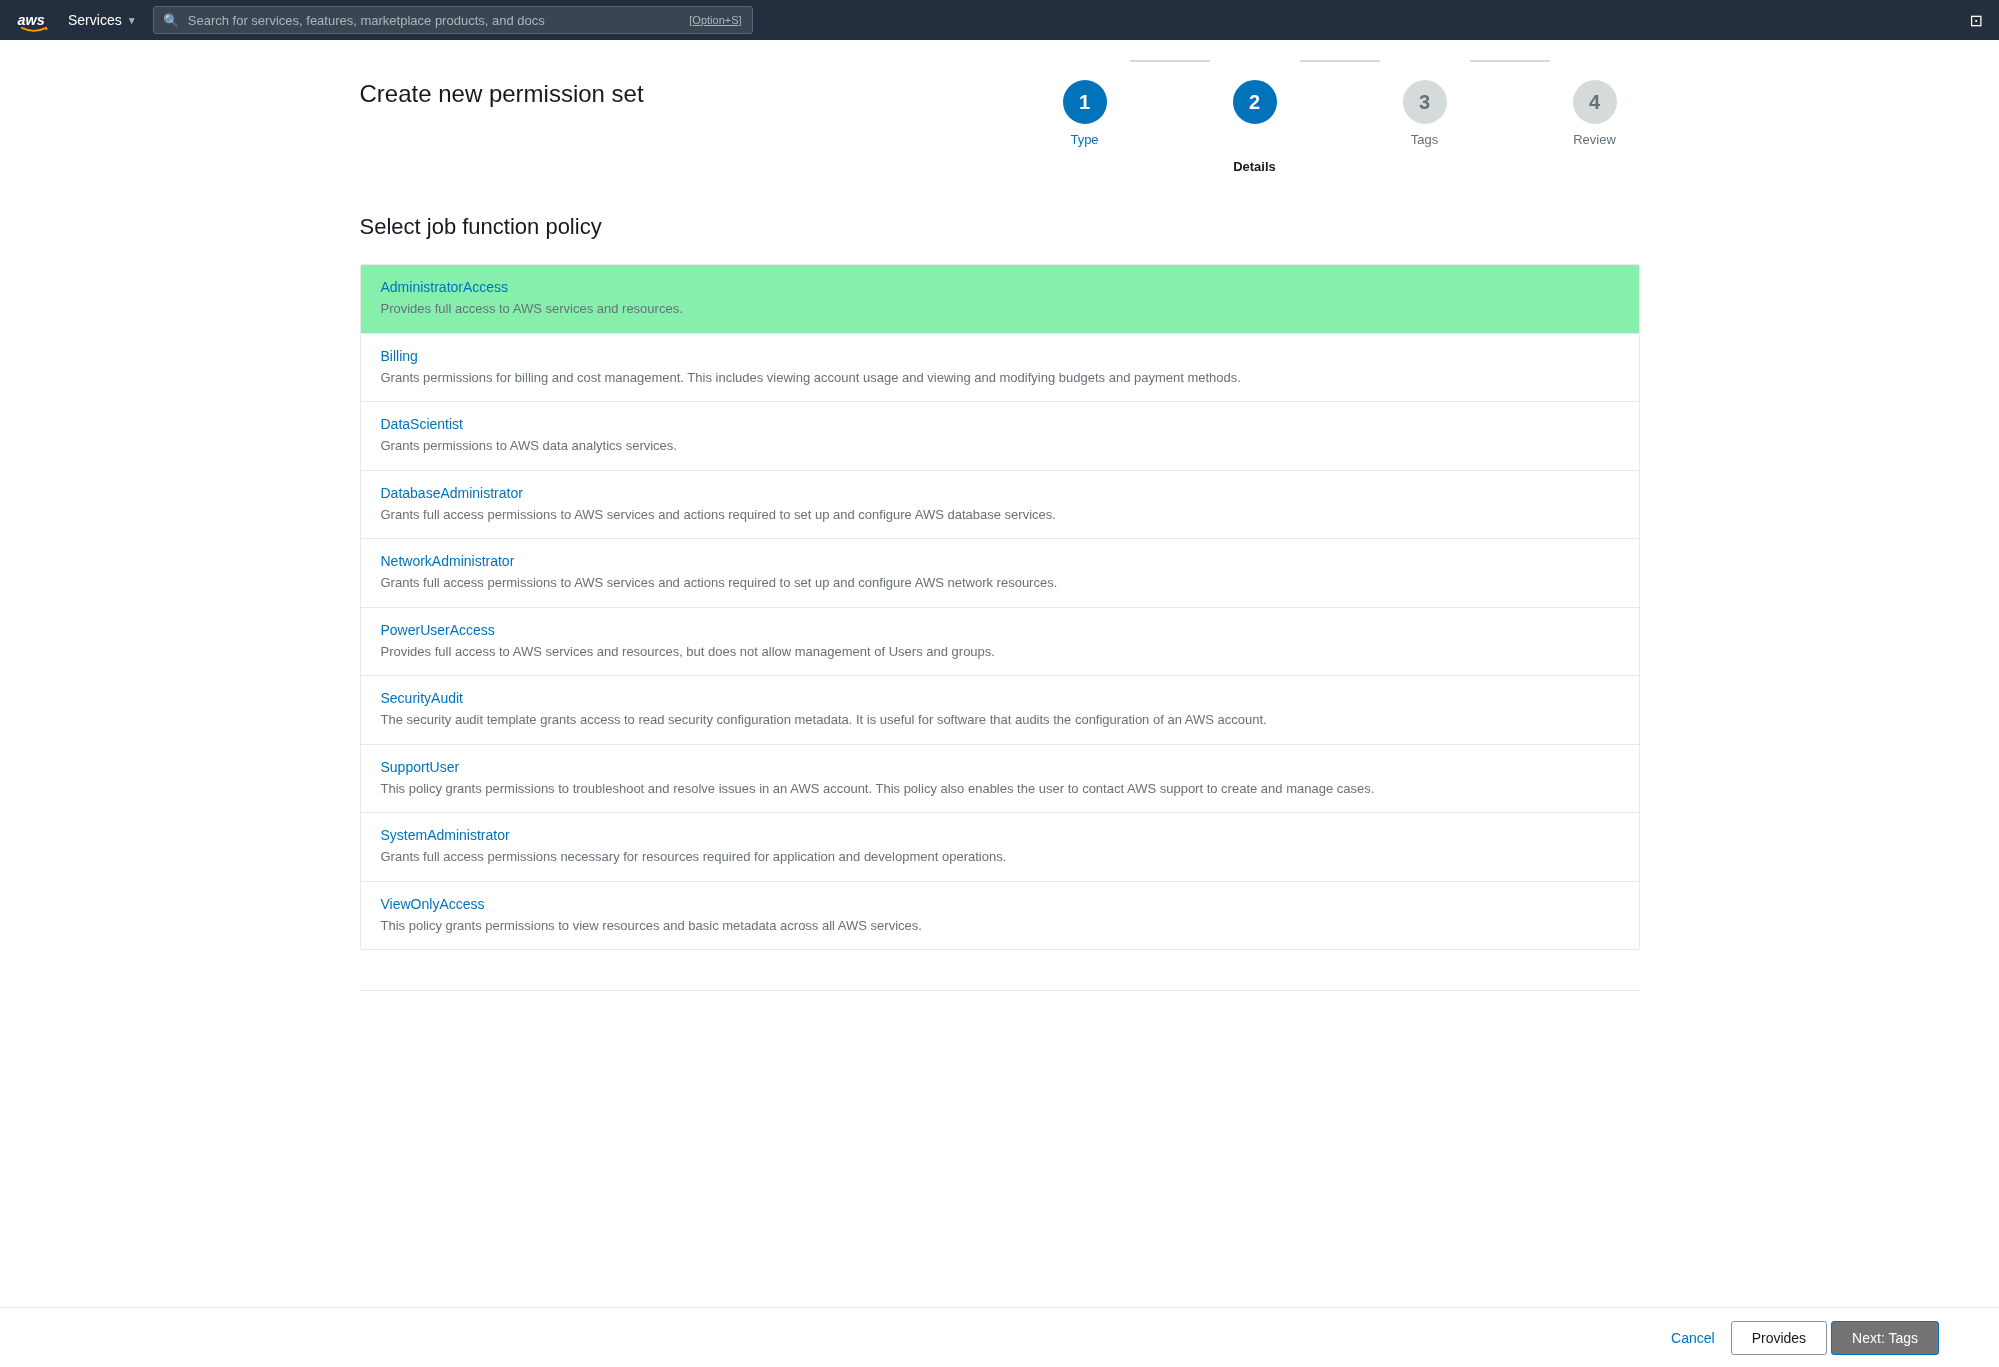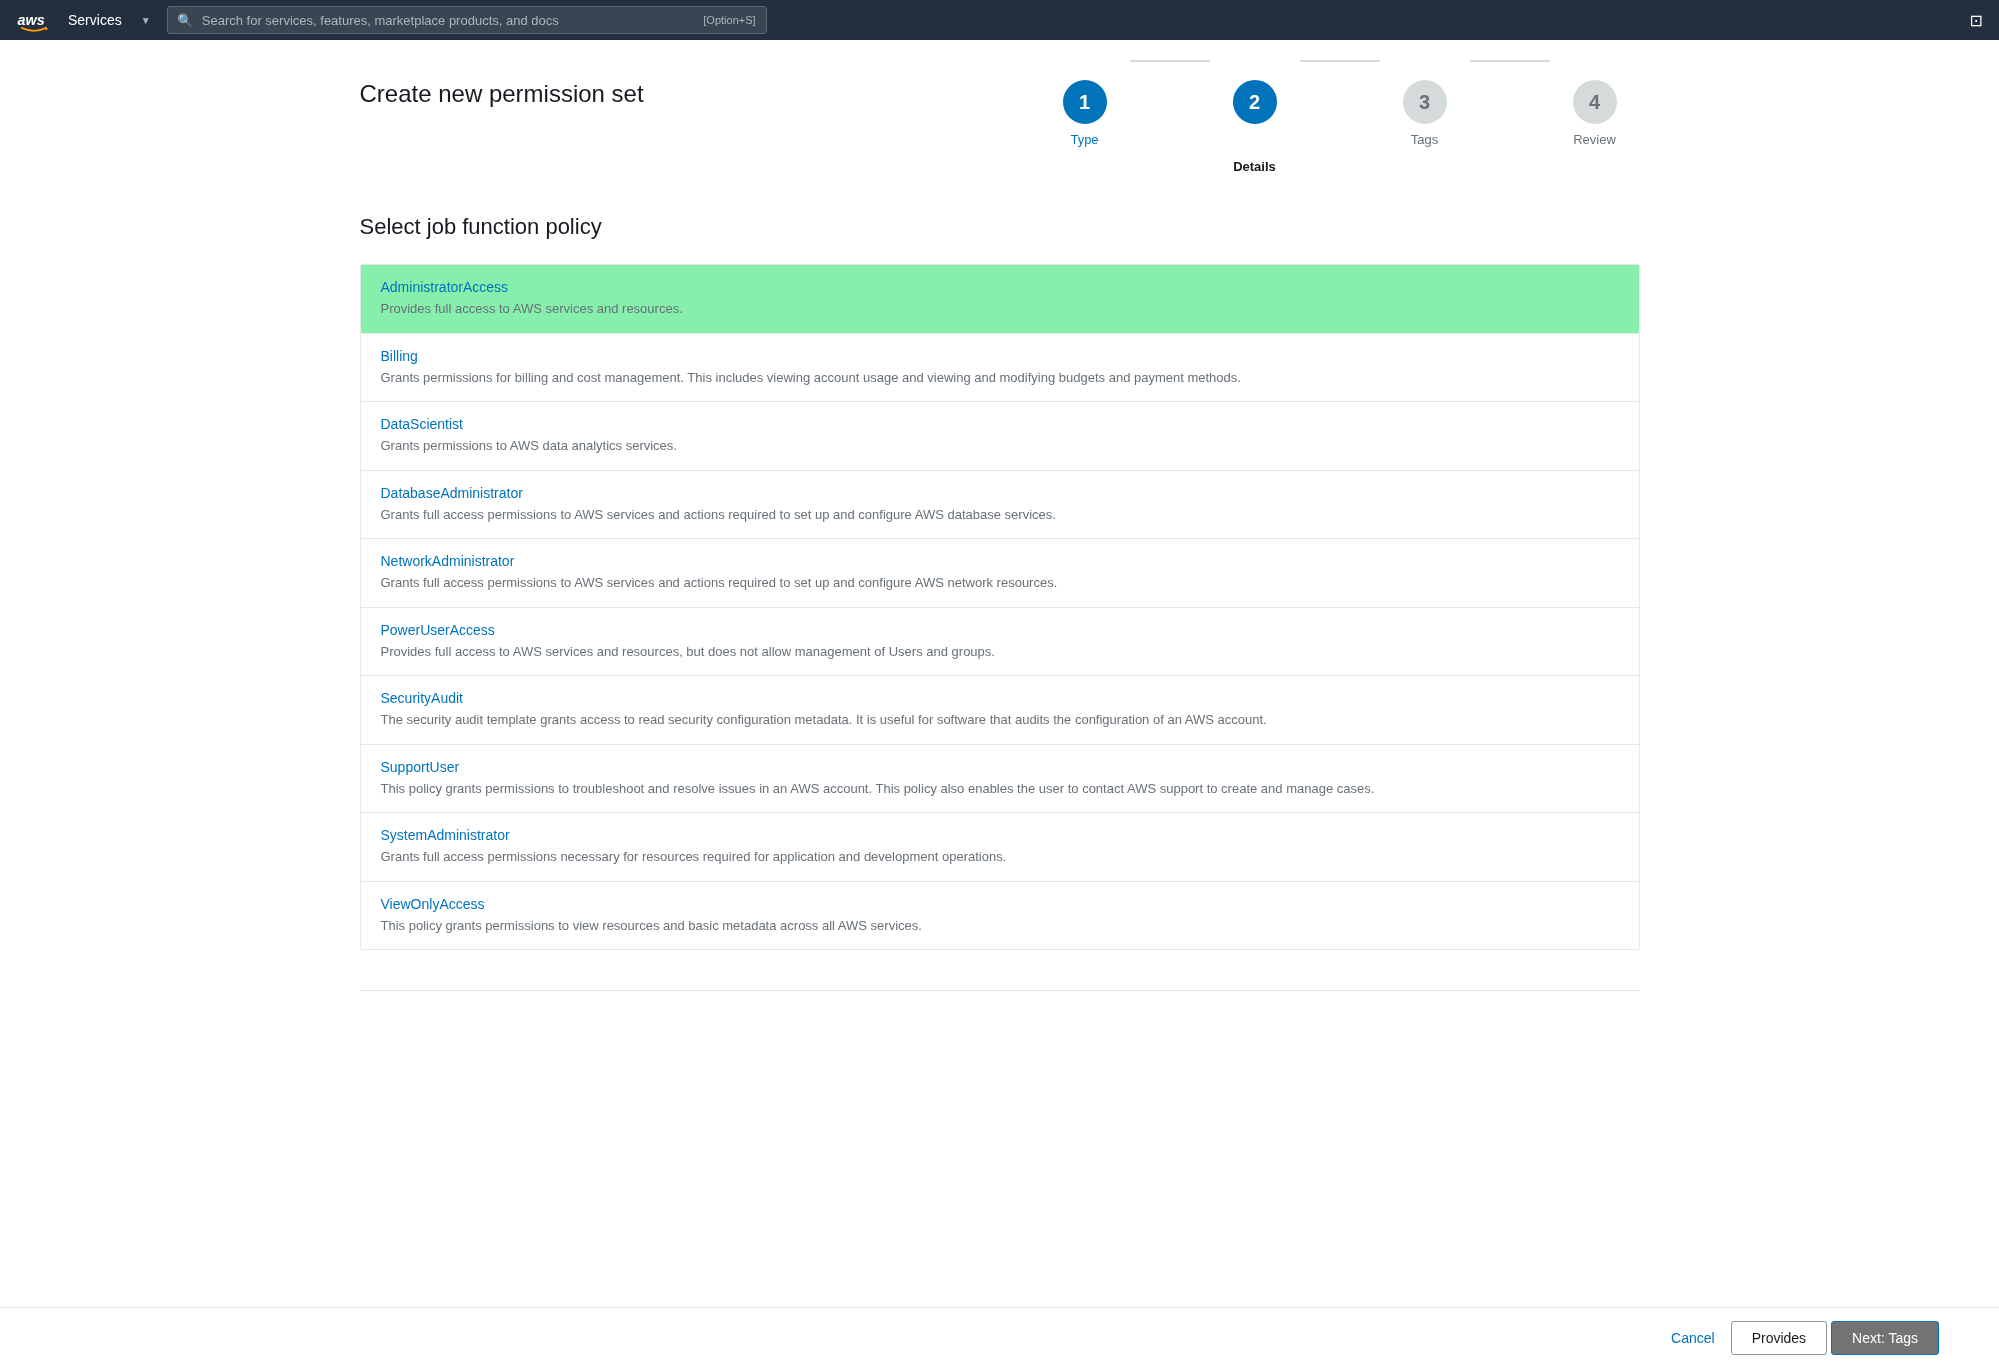--- a/index.html
+++ b/index.html
@@ -21,21 +21,21 @@
     }
     .aws-smile {
       width: 36px;
       height: 24px;
     }
     .nav-services {
       color: #fff;
       font-size: 14px;
       display: flex;
       align-items: center;
-      gap: 19px;
+      gap: 5px;
       cursor: pointer;
     }
     .nav-services .arrow { font-size: 10px; color: #aab7b8; }
     .search-bar {
       flex: 1;
       max-width: 600px;
       background: #3a4553;
       border: 1px solid #5a6677;
       border-radius: 3px;
       height: 28px;
@@ -52,20 +52,21 @@
       outline: none;
       color: #aab7b8;
       font-size: 13px;
       flex: 1;
     }
     .search-bar input::placeholder { color: #aab7b8; }
     .search-shortcut {
       font-size: 11px;
       color: #aab7b8;
       white-space: nowrap;
+      text-decoration: underline;
     }
     .nav-icon {
       color: #fff;
       font-size: 16px;
       margin-left: auto;
     }
 
     
     .main-content {
       padding: 40px 60px 120px 60px;

